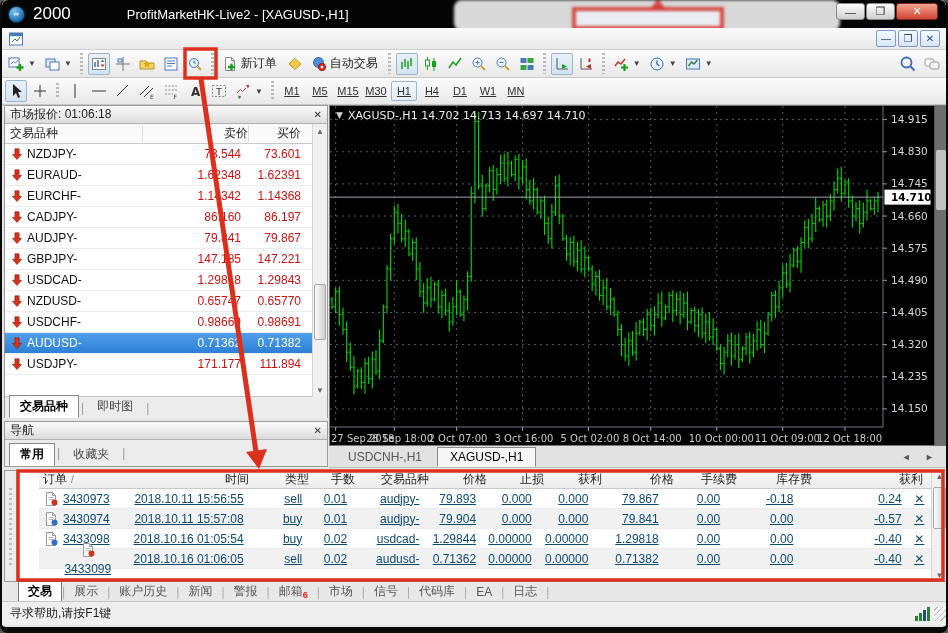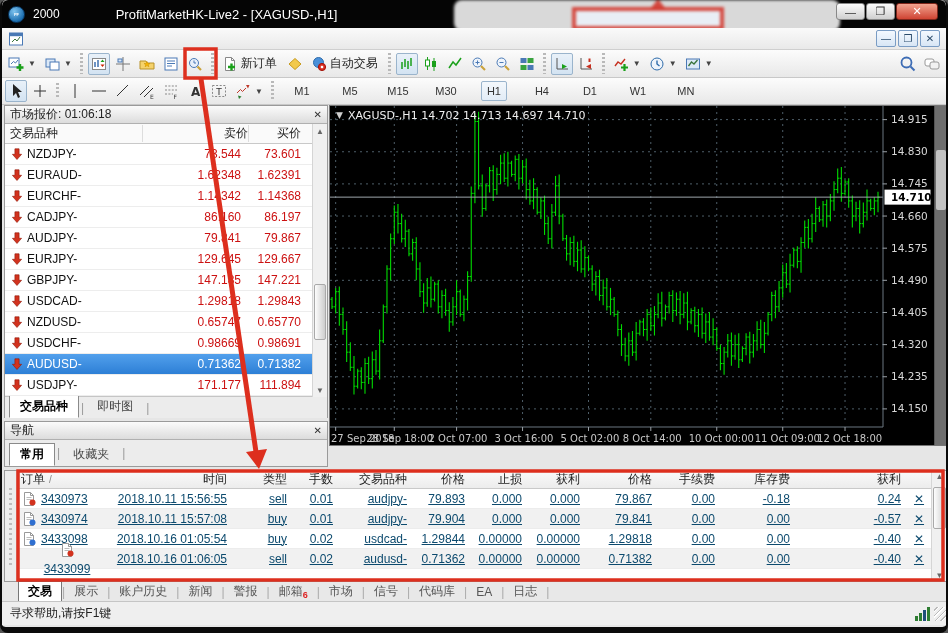--- a/index.html
+++ b/index.html
@@ -7,21 +7,21 @@
   .window{position:relative;width:948px;height:633px;background:#e6e6e6;
     font-family:"Liberation Sans","DejaVu Sans",sans-serif;font-size:12px;color:#222;
     border-left:2px solid #0a0a0a;border-right:2px solid #0a0a0a;border-bottom:6px solid #0a0a0a;
     border-radius:6px 6px 8px 8px;overflow:hidden;}
   
   .titlebar{position:absolute;left:0;top:0;width:100%;height:28px;background:#050505;color:#fff;
     display:flex;align-items:center;padding:0 6px;border-radius:6px 6px 0 0;}
   .logo{width:17px;height:17px;border-radius:50%;background:radial-gradient(circle at 35% 30%,#7fc4ef,#1d6fb0 70%,#0c4a80);
     border:1px solid #0a3a66;margin-right:8px;flex:0 0 auto;display:flex;align-items:center;justify-content:center;
     color:#fff;font-size:4px;font-weight:bold;}
-  .tb-acct{font-size:12px;margin-right:56px;}
+  .tb-acct{font-size:17px;margin-right:56px;}
   .tb-title{font-size:13px;}
   .blur-patch{position:absolute;left:452px;top:0px;width:386px;height:31px;background:#d9d9d9;
     border-radius:8px;filter:blur(1.5px);}
   .blur-redbox{position:absolute;left:118px;top:7px;width:152px;height:23px;background:#e9eef5;
     border:4px solid rgba(210,55,45,.9);}
   .blur-redarrow{position:absolute;left:196px;top:-1px;width:0;height:0;
     border-left:8px solid transparent;border-right:8px solid transparent;border-bottom:10px solid rgba(210,55,45,.9);}
   .win-btns{position:absolute;right:8px;top:3px;display:flex;gap:1px;}
   .wbtn{width:29px;height:17px;border:1px solid #888;border-radius:3px;display:flex;align-items:center;justify-content:center;
     font-size:11px;color:#333;background:linear-gradient(#fdfdfd,#cfcfcf);}
@@ -40,21 +40,21 @@
   .tb2{top:78px;height:27px;}
   .tbtn{height:22px;min-width:22px;display:flex;align-items:center;justify-content:center;gap:3px;
     border:1px solid transparent;border-radius:2px;padding:0 2px;margin:0 1px;}
   .tbtn.pressed{border:1px solid #9ab4cc;background:linear-gradient(#e9f1f9,#d3e3f2);}
   .tbtn .lbl{font-size:12px;white-space:nowrap;padding-right:2px;}
   .dd{font-size:8px;color:#444;margin-left:1px;}
   .grip{width:7px;align-self:stretch;margin:3px 2px;
     background-image:repeating-linear-gradient(to bottom,#b9b9b9 0 2px,transparent 2px 4px);
     background-size:3px 100%;background-repeat:no-repeat;background-position:center;}
   .tfbtn{height:20px;min-width:26px;display:flex;align-items:center;justify-content:center;
-    font-size:11px;color:#333;border:1px solid transparent;margin:0 11px;border-radius:2px;}
+    font-size:11px;color:#333;border:1px solid transparent;margin:0 1px;border-radius:2px;text-decoration:underline;}
   .tfbtn.pressed{border:1px solid #9ab4cc;background:linear-gradient(#f4f8fc,#e2ecf6);}
   .spacer{flex:1;}
   
   .panel{position:absolute;background:#fff;border:1px solid #9a9a9a;}
   .phdr{height:18px;background:linear-gradient(#fbfbfb,#dcdcdc);border-bottom:1px solid #b0b0b0;
     display:flex;align-items:center;padding:0 5px;font-size:12px;color:#222;}
   .phdr .x{margin-left:auto;font-size:10px;color:#333;}
   
   .mw-colhead{display:flex;height:20px;border-bottom:1px solid #c9c9c9;background:#fafafa;align-items:center;}
   .mw-colhead span{font-size:12px;color:#222;}
@@ -78,21 +78,21 @@
   .chart-sb .thumb{position:absolute;left:1px;top:44px;width:10px;height:60px;background:#c2c2c2;border-radius:2px;}
   .chart-tabs{position:absolute;left:327px;top:446px;width:619px;height:22px;background:#e2e2e2;
     border-bottom:1px solid #bbb;display:flex;align-items:flex-end;padding-left:6px;gap:2px;}
   .ctab{padding:2px 12px;font-size:12px;color:#555;border:1px solid transparent;}
   .ctab.on{background:#f6f6f6;border:1px solid #8a8a8a;border-bottom-color:#f6f6f6;color:#000;}
   .ctab-arrows{margin-left:auto;margin-right:8px;color:#555;font-size:9px;align-self:center;letter-spacing:6px;}
   
   .terminal{position:absolute;left:2px;top:470px;width:944px;height:112px;background:#fff;border:1px solid #9a9a9a;}
   .t-grip{position:absolute;left:0;top:0;width:12px;height:100%;background:#ececec;border-right:1px solid #d0d0d0;
     background-image:repeating-linear-gradient(to bottom,#bdbdbd 0 2px,transparent 2px 5px);background-size:3px 70%;background-repeat:no-repeat;background-position:center;}
-  .t-table{position:absolute;left:12px;top:0;right:16px;}
+  .t-table{position:absolute;left:12px;top:0;right:16px;padding-left:22px;}
   .t-hrow{display:flex;height:18px;background:linear-gradient(#fafafa,#ececec);border-bottom:1px solid #c9c9c9;align-items:center;}
   .t-hrow .c{font-size:12px;color:#222;}
   .t-row{display:flex;height:20px;align-items:center;border-bottom:1px solid #ececec;background:#fff;}
   .t-row:nth-child(odd){background:#f1f1f1;}
   .t-row .c{font-size:12px;color:#0c4a6e;white-space:nowrap;text-decoration:underline;}
   .c.r{text-align:right;padding-right:6px;}
   .c.l{text-align:left;padding-left:4px;display:flex;align-items:center;gap:4px;}
   .t-sb{position:absolute;right:0;top:0;width:16px;height:100%;background:#f0f0f0;border-left:1px solid #d5d5d5;}
   .rowx{color:#999;font-size:9px;text-align:center;}
   
@@ -516,32 +516,20 @@
           <span class="sym">
             <span style="width: 14px;">
               <svg viewBox="0 0 16 16" width="16" height="16" style="display:block">
                 <path d="M8 13.5L3.4 8.3h2.5V2.8h4.2v5.5h2.5z" fill="#d2321e" stroke="#8e1505" stroke-width=".6"></path>
               </svg>
             </span>
             <span>AUDJPY-</span>
           </span>
           <span class="px">79.841</span>
           <span class="px2">79.867</span>
-        </div>
-        <div class="mw-row">
-          <span class="sym">
-            <span style="width: 14px;">
-              <svg viewBox="0 0 16 16" width="16" height="16" style="display:block">
-                <path d="M8 13.5L3.4 8.3h2.5V2.8h4.2v5.5h2.5z" fill="#d2321e" stroke="#8e1505" stroke-width=".6"></path>
-              </svg>
-            </span>
-            <span>EURJPY-</span>
-          </span>
-          <span class="px">129.645</span>
-          <span class="px2">129.667</span>
         </div>
         <div class="mw-row">
           <span class="sym">
             <span style="width: 14px;">
               <svg viewBox="0 0 16 16" width="16" height="16" style="display:block">
                 <path d="M8 13.5L3.4 8.3h2.5V2.8h4.2v5.5h2.5z" fill="#d2321e" stroke="#8e1505" stroke-width=".6"></path>
               </svg>
             </span>
             <span>GBPJPY-</span>
           </span>
@@ -1150,20 +1138,25 @@
         <text x="424.72483221476506" y="336" fill="#c8c8c8" font-size="10">11 Oct 09:00</text>
         <line x1="515.0201342281879" y1="321" x2="515.0201342281879" y2="325" stroke="#9aa0a6"></line>
         <text x="487.0201342281879" y="336" fill="#c8c8c8" font-size="10">12 Oct 18:00</text>
         <text x="6" y="12" fill="#cfcfcf" font-size="9">▼</text>
         <text x="18" y="12.5" fill="#efefef" font-size="11">XAGUSD-,H1 14.702 14.713 14.697 14.710</text>
       </svg>
     <div class="chart-sb">
         <div class="thumb"></div>
       </div>
   </div>
+  <div class="chart-tabs" id="chartTabs">
+      <span class="ctab">USDCNH-,H1</span>
+      <span class="ctab on">XAGUSD-,H1</span>
+      <span class="ctab-arrows">◄ ►</span>
+    </div>
 
   <div class="terminal">
     <div class="t-grip"></div>
     <div class="t-table" id="tTable">
         <div class="t-hrow">
           <span class="c l" style="width: 96px;">订单<span style="color: rgb(136, 136, 136); font-size: 10px;"> /</span></span>
           <span class="c r" style="width: 120px;">时间</span>
           <span class="c r" style="width: 60px;">类型</span>
           <span class="c r" style="width: 46px;">手数</span>
           <span class="c r" style="width: 74px;">交易品种</span>

